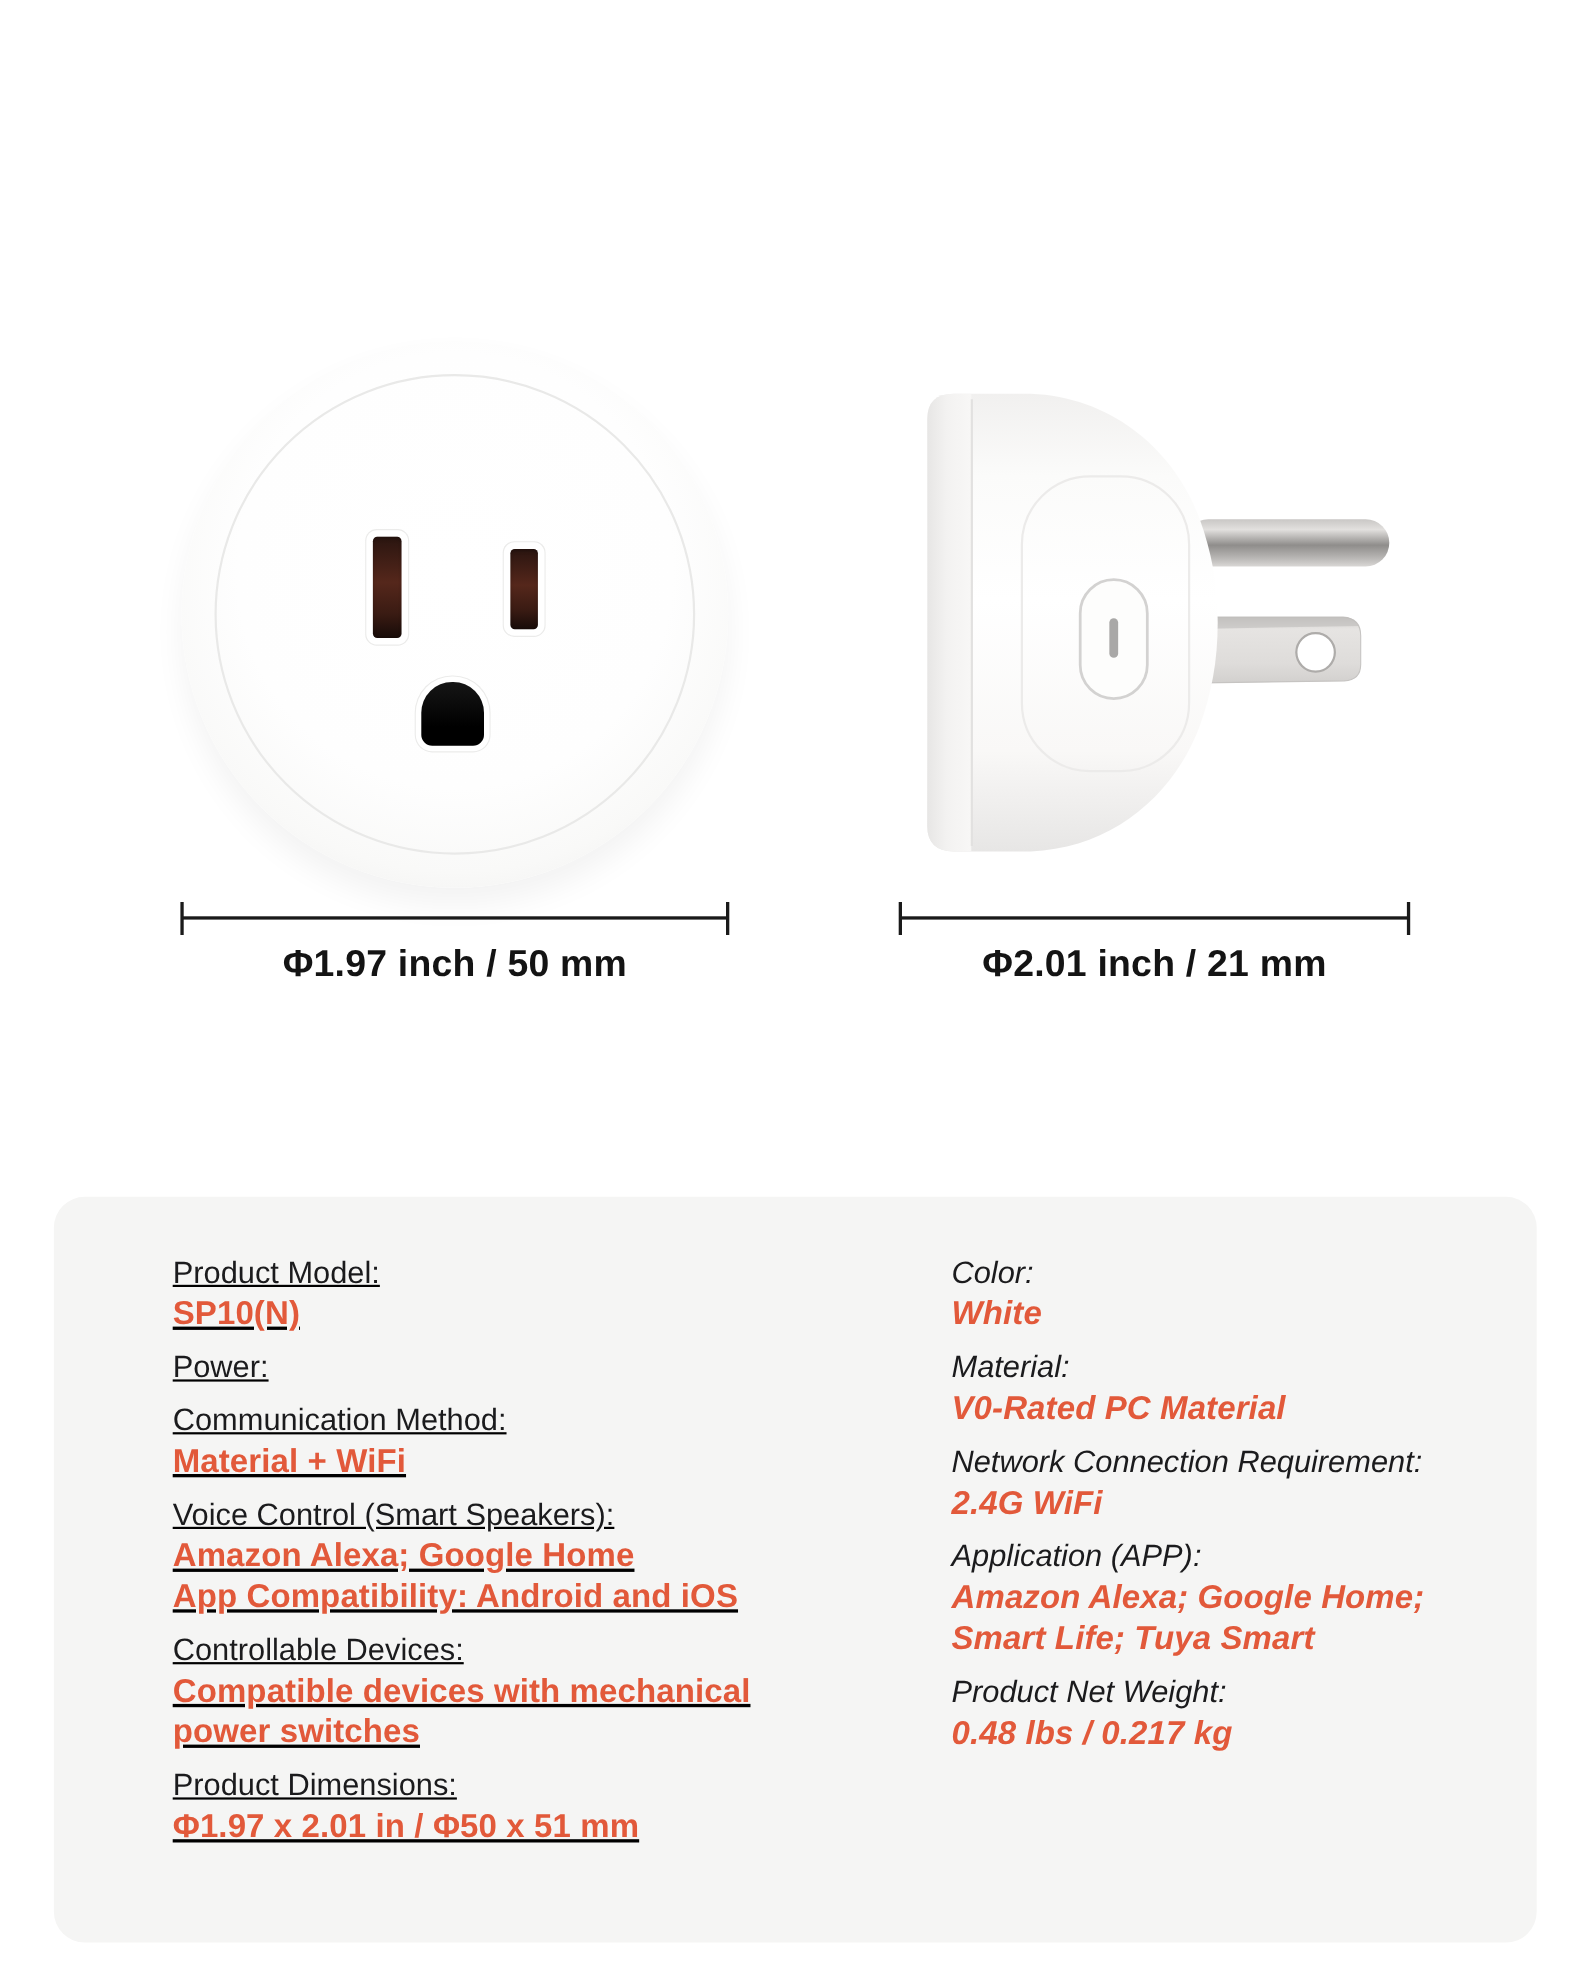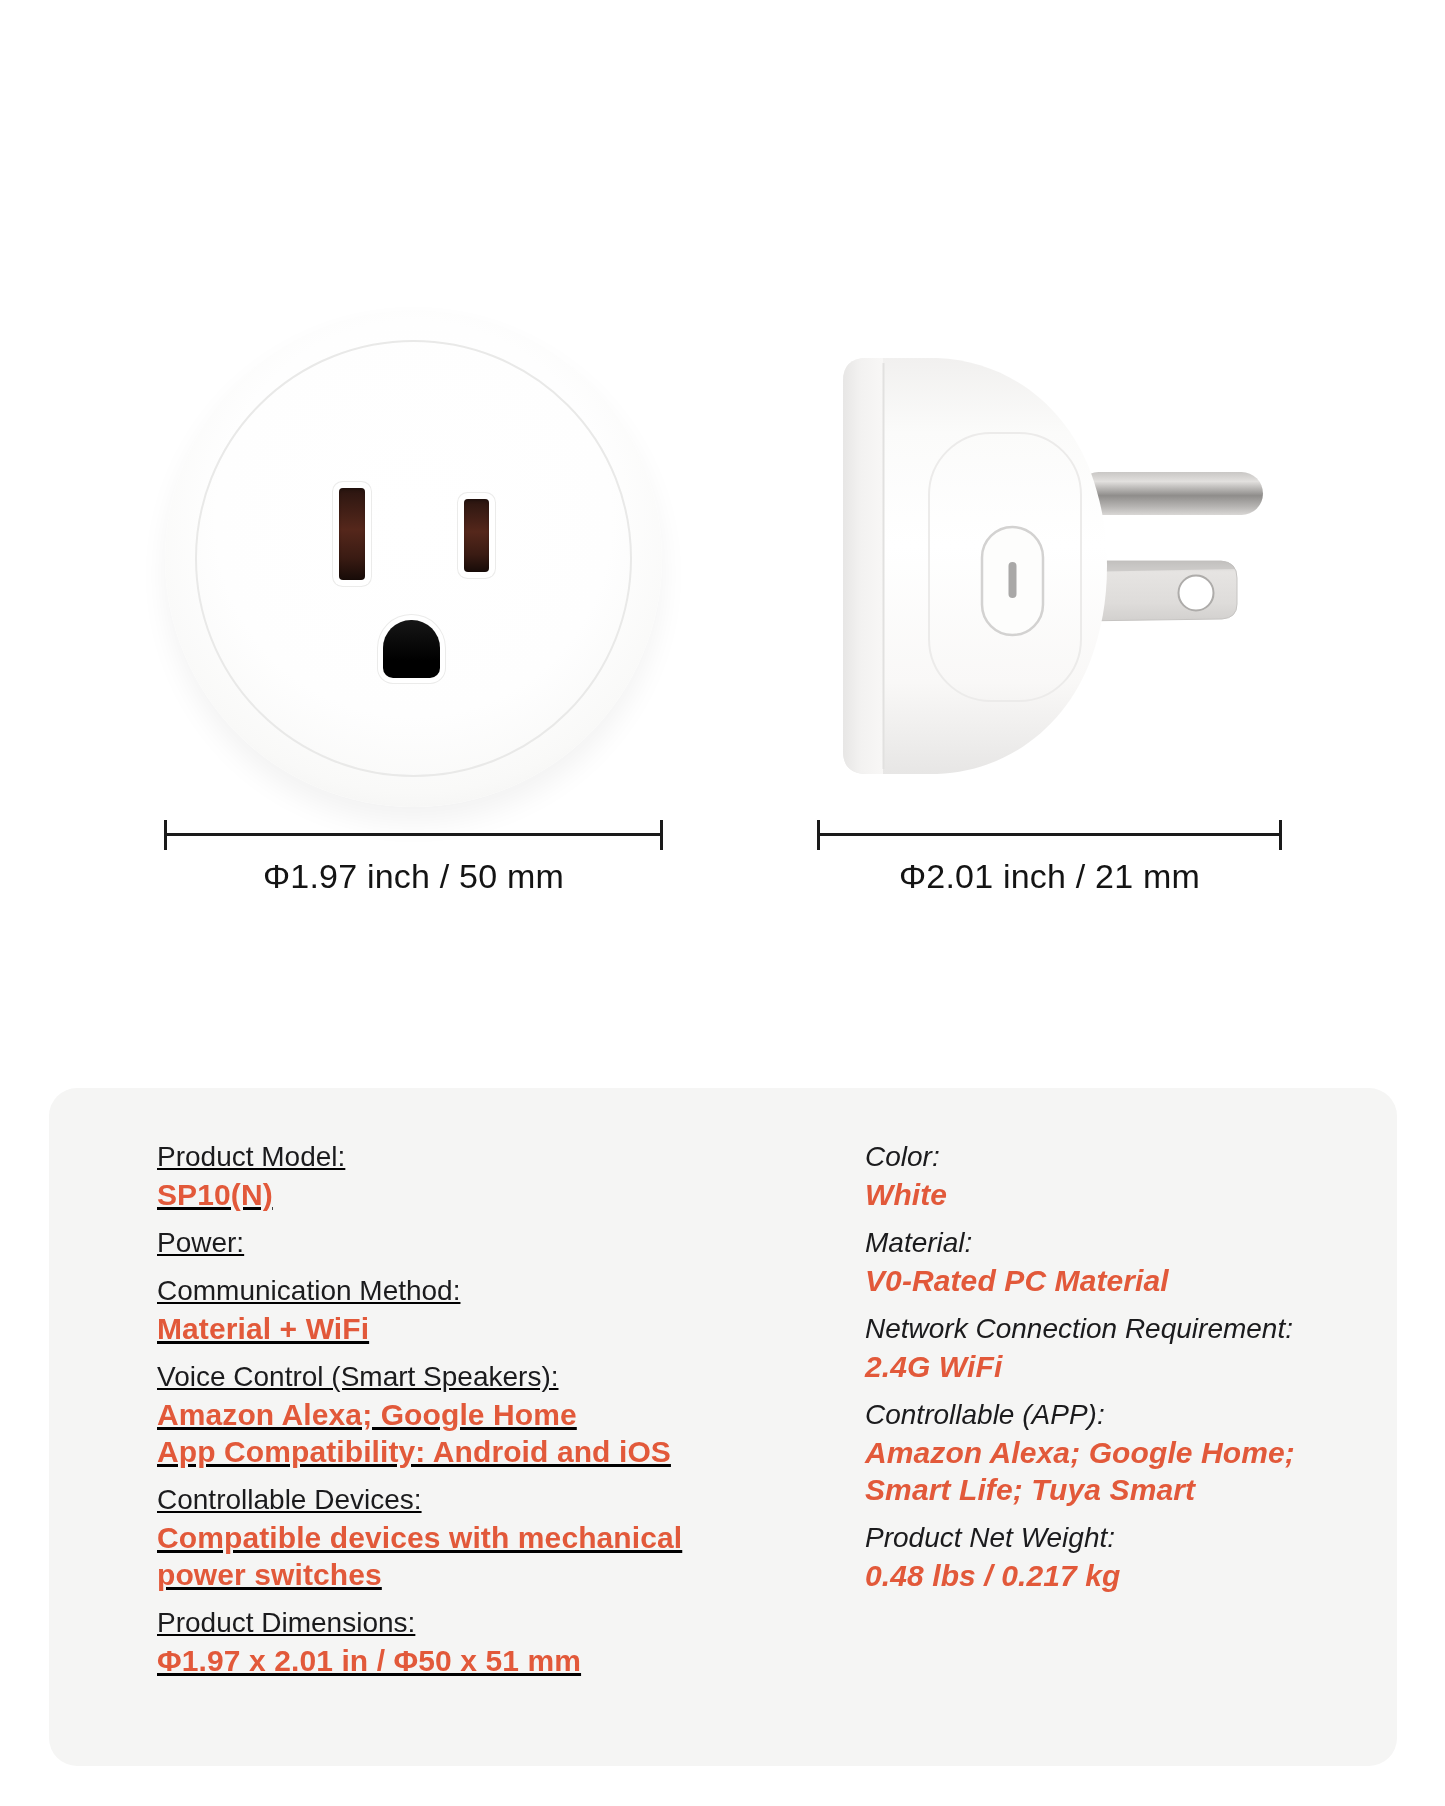--- a/index.html
+++ b/index.html
@@ -31,21 +31,21 @@
     border-radius:28px 28px 10px 10px;
     background:linear-gradient(180deg,#161616 0%,#000000 70%);
     box-shadow:0 0 0 5px #ffffff, 0 0 0 6px #ebebea;
   }
   .plug-side{position:absolute;left:837px;top:355px;width:450px;height:430px;}
 
   
   .dim-line{position:absolute;height:3px;background:#1a1a1a;}
   .dim-tick{position:absolute;width:3px;height:30px;background:#1a1a1a;}
   .dim-label{
-    position:absolute;text-align:center;font-size:34px;font-weight:400;
+    position:absolute;text-align:center;font-size:34px;font-weight:700;
     color:#141414;letter-spacing:0.2px;line-height:40px;
   }
 
   
   .spec-panel{
     position:absolute;left:49px;top:1088px;width:1348px;height:678px;
     background:#f5f5f4;border-radius:28px;
   }
   .spec-col{position:absolute;top:50px;}
   .spec-col-left{left:108px;width:640px;text-decoration:underline;}
@@ -172,21 +172,21 @@
     </div>
     <div class="spec-item">
       <div class="spec-label">Material:</div>
       <div class="spec-value">V0-Rated PC Material</div>
     </div>
     <div class="spec-item">
       <div class="spec-label">Network Connection Requirement:</div>
       <div class="spec-value">2.4G WiFi</div>
     </div>
     <div class="spec-item">
-      <div class="spec-label">Controllable (APP):</div>
+      <div class="spec-label">Application (APP):</div>
       <div class="spec-value">Amazon Alexa; Google Home;
 Smart Life; Tuya Smart</div>
     </div>
     <div class="spec-item">
       <div class="spec-label">Product Net Weight:</div>
       <div class="spec-value">0.48 lbs / 0.217 kg</div>
     </div>
   </div>
 
 </div>

